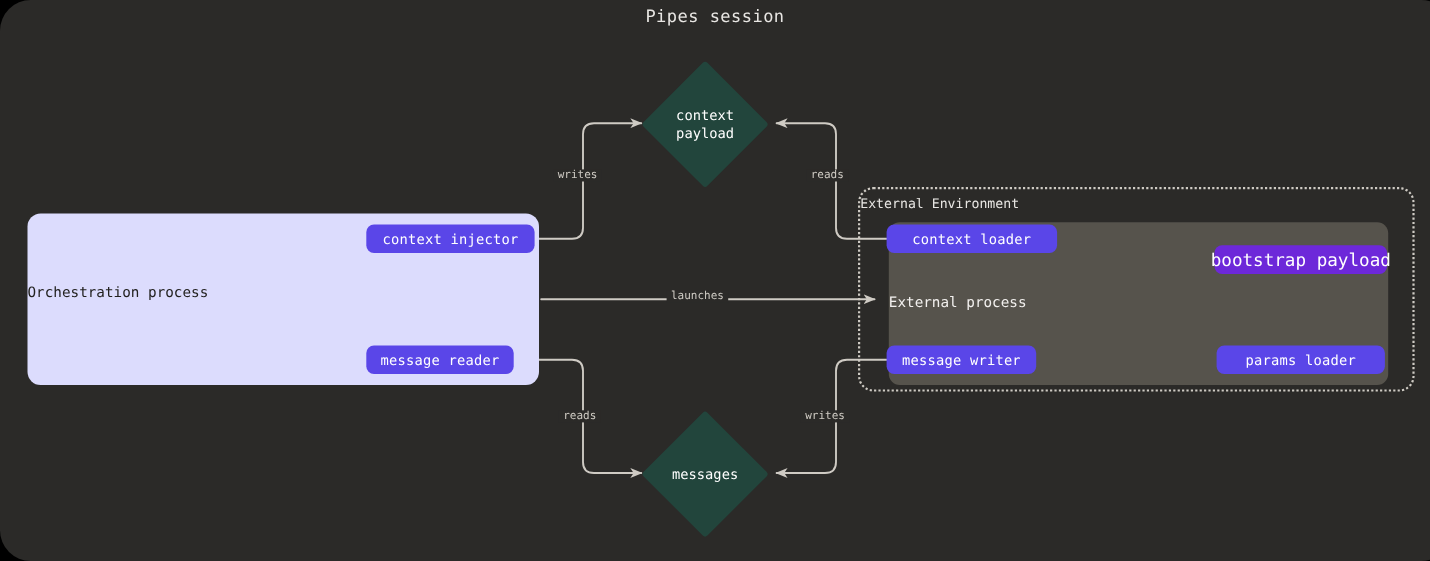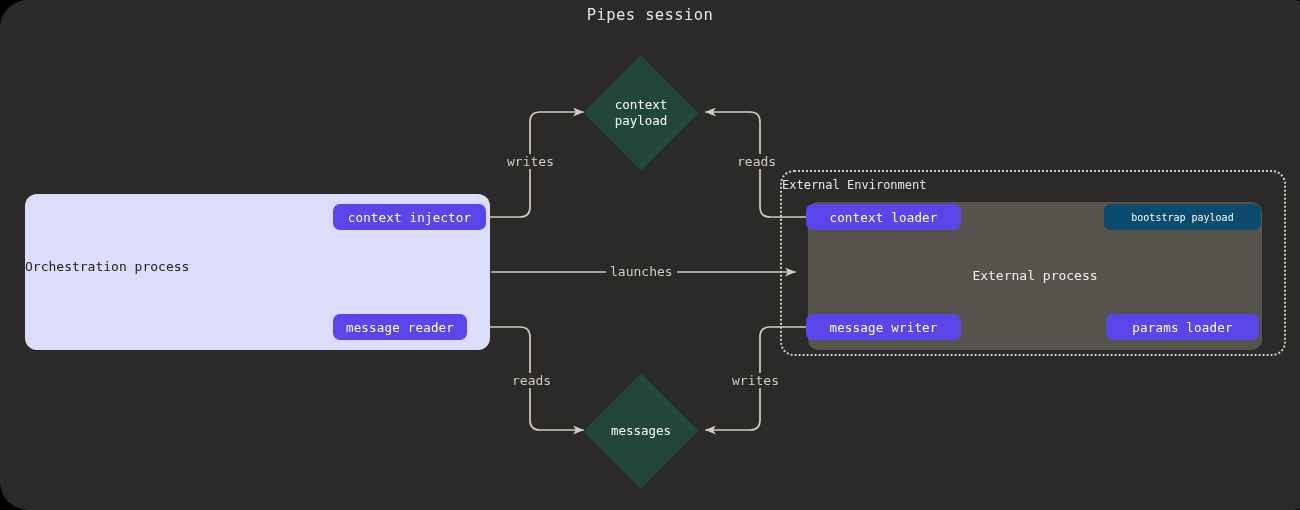--- a/index.html
+++ b/index.html
@@ -36,51 +36,51 @@
   }
   .ext-env-label{
     position:absolute;left:0;top:6px;width:506px;text-align:left;
     color:#e8e6e3;font-size:12px;
   }
   .ext-proc{
     position:absolute;left:26px;top:30px;width:454px;height:148px;
     background:#56534c;border-radius:10px;
   }
   .ext-proc-label{
-    position:absolute;left:0;top:66px;width:454px;text-align:center;
+    position:absolute;left:0;top:66px;width:454px;
     color:#f2f0ee;font-size:13px;
   }
 
   
   .pill{
     position:absolute;background:#5a46e8;border-radius:7px;
     color:#fff;font-size:12.5px;display:flex;align-items:center;
     justify-content:center;letter-spacing:.2px;white-space:nowrap;
   }
   .teal-box{
-    position:absolute;background:#0c4a6e;border-radius:7px;
-    color:#fff;font-size:10px;display:flex;align-items:center;
-    justify-content:center;white-space:nowrap;
+    position:absolute;background:#6d28d9;border-radius:7px;
+    color:#fff;font-size:16px;display:flex;align-items:center;
+    justify-content:center;white-space:nowrap;margin-top:19px;
   }
 
   
   .diamond-wrap{position:absolute;}
   .diamond-shape{
     position:absolute;left:0;top:0;width:100%;height:100%;
     background:#22453c;transform:rotate(45deg);border-radius:3px;
   }
   .diamond-text{
     position:absolute;left:-30px;top:0;width:calc(100% + 60px);height:100%;
     display:flex;flex-direction:column;justify-content:center;
     color:#fff;font-size:12.5px;line-height:1.25;text-align:center;
   }
 
   
   .elabel{
-    position:absolute;color:#cfcbc4;font-size:13px;white-space:nowrap;
+    position:absolute;color:#cfcbc4;font-size:10px;white-space:nowrap;
     background:#2b2a28;padding:0 4px;
   }
   .elabel.on-proc{background:#56534c;}
 </style>
 </head>
 <body>
 
 <div id="canvas">
 
   <div class="page-title">Pipes session</div>
@@ -133,21 +133,21 @@
   <div class="ext-env">
     <div class="ext-env-label">External Environment</div>
     <div class="ext-proc">
       <div class="ext-proc-label">External process</div>
     </div>
   </div>
 
   <div class="pill" style="left:806px;top:204px;width:155px;height:26px;">
     <span>context loader</span>
   </div>
-  <div class="pill" style="left:806px;top:314px;width:155px;height:26px;">
+  <div class="pill" style="left:806px;top:314px;width:136px;height:26px;">
     <span>message writer</span>
   </div>
   <div class="pill" style="left:1106px;top:314px;width:153px;height:26px;">
     <span>params loader</span>
   </div>
   <div class="teal-box" style="left:1104px;top:204px;width:157px;height:26px;">
     <span>bootstrap payload</span>
   </div>
 
   <div class="diamond-wrap" style="left:600px;top:72px;width:82px;height:82px;">

